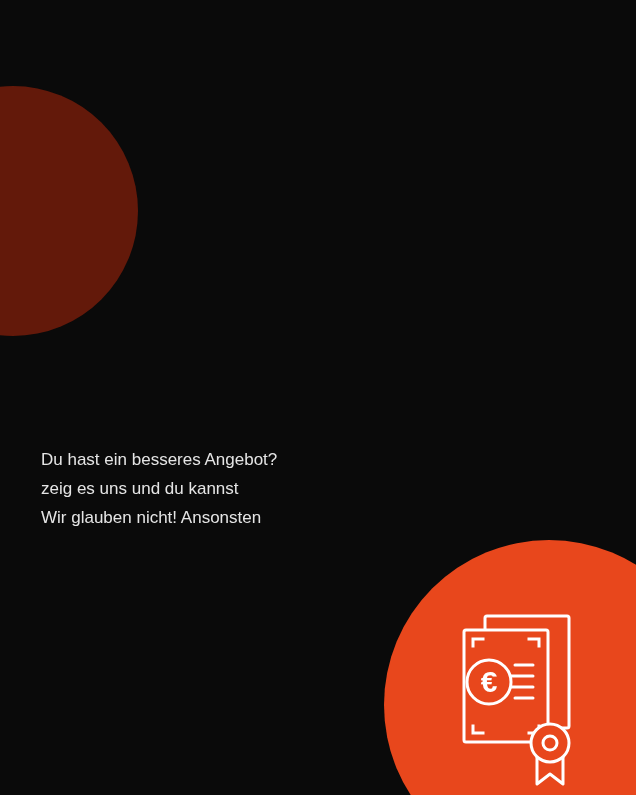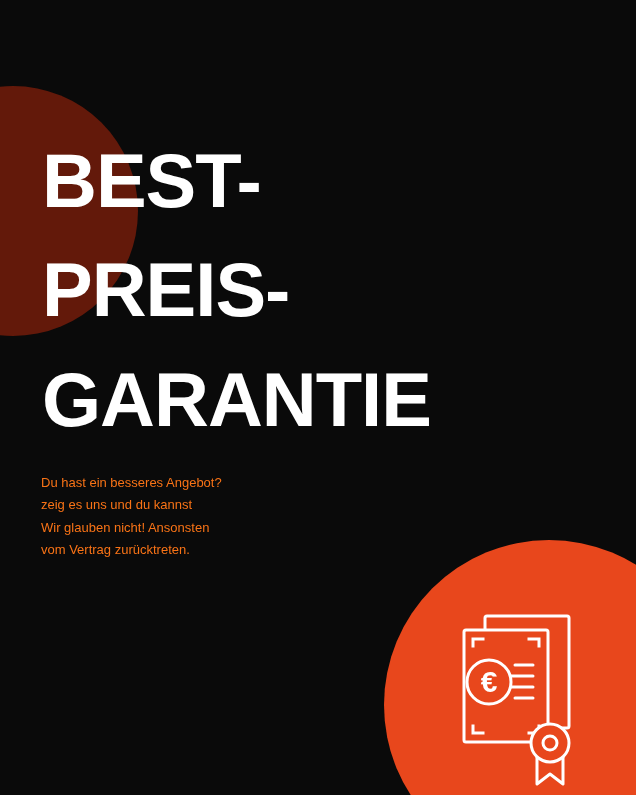--- a/index.html
+++ b/index.html
@@ -58,24 +58,24 @@
     line-height: 1.44;
     letter-spacing: -1px;
   }
   .headline .line {
     display: block;
     white-space: nowrap;
   }
   .subtext {
     position: absolute;
     left: 41px;
-    top: 472px;
+    top: 445px;
     width: 400px;
-    color: #f97316;
-    font-size: 13px;
+    color: #e5e5e5;
+    font-size: 17px;
     line-height: 1.72;
     font-weight: normal;
   }
   .subtext .line {
     display: block;
     white-space: nowrap;
   }
   .badge-icon {
     position: absolute;
     left: 455px;
@@ -87,31 +87,25 @@
 </head>
 <body>
 
 <div class="poster">
 
   <div class="circle-dark"></div>
   <div class="circle-orange"></div>
 
   <div class="content">
 
-    <div class="headline">
-      <span class="line">BEST-</span>
-      <span class="line">PREIS-</span>
-      <span class="line">GARANTIE</span>
-    </div>
 
     <div class="subtext">
       <span class="line">Du hast ein besseres Angebot?</span>
       <span class="line">zeig es uns und du kannst</span>
       <span class="line">Wir glauben nicht! Ansonsten</span>
-      <span class="line">vom Vertrag zurücktreten.</span>
     </div>
 
     <div class="badge-icon">
       <svg width="130" height="175" viewBox="0 0 130 175" fill="none" xmlns="http://www.w3.org/2000/svg">
 
         <rect x="30" y="4" width="84" height="112" rx="2" stroke="#ffffff" stroke-width="3"></rect>
 
         <rect x="9" y="18" width="84" height="112" rx="2" fill="#e8471c" stroke="#ffffff" stroke-width="3"></rect>
 
         <path d="M18 34 L18 27 L28 27 M74 27 L84 27 L84 34 M84 114 L84 121 L74 121 M28 121 L18 121 L18 114" stroke="#ffffff" stroke-width="3" fill="none" stroke-linecap="square"></path>

